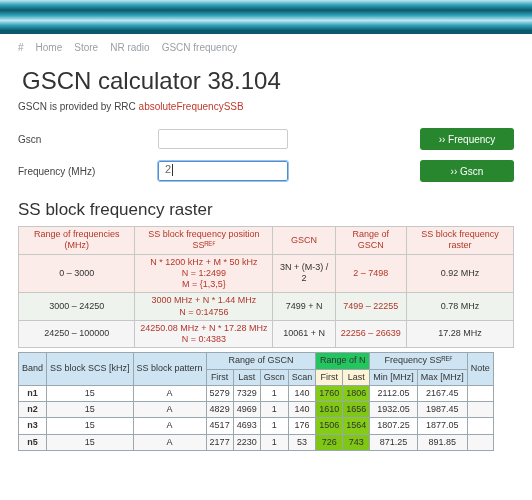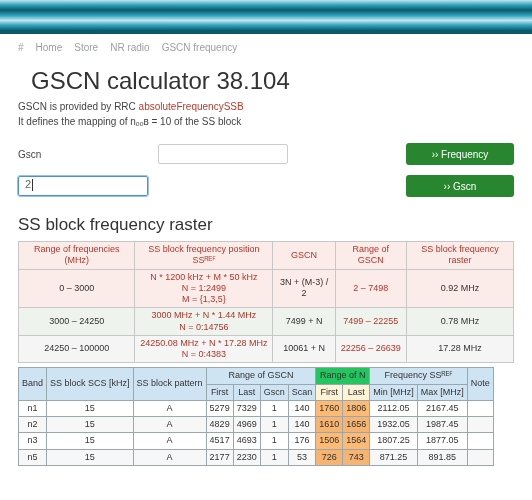--- a/index.html
+++ b/index.html
@@ -1,47 +1,47 @@
 <!DOCTYPE html>
 <html><head>
 <meta charset="utf-8">
 <style>
   html,body{margin:0;padding:0;font-family:"Helvetica Neue",Arial,sans-serif;font-size:11px;color:#333;background:#fff}
   .page{width:532px}
   .banner{height:34px;background:linear-gradient(180deg,#bfe7f1 0%,#2ea0b8 15%,#0b5a6c 30%,#2ea0b8 45%,#bfe7f1 60%,#2ea0b8 75%,#0b5a6c 90%);background-size:34px 34px;background-repeat:repeat-x}
   .container{padding:0 18px}
   .breadcrumb{display:flex;align-items:center;gap:12px;padding:8px 0;color:#9aa0a6;font-size:10px}
   .breadcrumb span{color:#9aa0a6}
-  h1{font-size:24px;font-weight:500;margin:6px 13px 4px;color:#333}
+  h1{font-size:24px;font-weight:500;margin:6px 4px 4px;color:#333}
   .desc{font-size:10px;color:#444;line-height:1.5}
   .desc a{color:#c0392b;text-decoration:none}
   .form{margin-top:14px}
   .frow{display:flex;align-items:center;margin-bottom:10px}
   .flabel{width:140px;font-size:10px;color:#444}
   .finput{width:130px;height:20px;border:1px solid #ccc;border-radius:2px;padding:1px 6px;font-size:11px;color:#666;box-sizing:border-box}
   .finput.active{border:1px solid #4a90d9;outline:1px solid #9cc0e6}
   .fspace{flex:1}
-  .fbtn{width:108px;height:22px;background:#27862e;color:#fff;border:none;border-radius:3px;font-size:10px;cursor:pointer;text-align:center;line-height:22px}
+  .fbtn{width:94px;height:22px;background:#27862e;color:#fff;border:none;border-radius:3px;font-size:10px;cursor:pointer;text-align:center;line-height:22px}
   .fbtn::before{content:"›› "}
   h2{font-size:17px;font-weight:500;margin:18px 0 6px;color:#333}
   table{border-collapse:collapse;font-size:9px;line-height:1.25}
   table.raster{width:100%}
   table.raster th,table.raster td{border:1px solid #c7c7c7;padding:2px 4px;text-align:center;vertical-align:middle}
   table.raster th{background:#fcece9;color:#b33629;font-weight:400}
   table.raster td.red{color:#b33629}
   .r0 td{background:#fcece9}
   .r1 td{background:#eef3ed}
   .r2 td{background:#f5f5f5}
   table.fr1{margin-top:4px}
   table.fr1 th,table.fr1 td{border:1px solid #9aa7af;padding:2px 3px;text-align:center}
   table.fr1 th{background:#cfe4f2;color:#333;font-weight:400}
   table.fr1 th.group{border-bottom:none}
   table.fr1 td{background:#fff}
-  table.fr1 td.band{font-weight:normal;text-align:center}
-  table.fr1 td.ylo{background:#fdba74}
+  table.fr1 td.band{font-weight:bold;text-align:center}
+  table.fr1 td.ylo{background:#84cc16}
   table.fr1 tbody tr:nth-child(even) td{filter:brightness(0.97)}
   .caret{display:inline-block;width:1px;height:12px;background:#333;vertical-align:middle;margin-left:1px}
 </style>
 </head>
 <body>
 <div class="page">
 
 <div class="banner"></div>
 
 <div class="container">
@@ -49,31 +49,31 @@
     <span>#</span>
     <span>Home</span>
     <span>Store</span>
     <span>NR radio</span>
     <span>GSCN frequency</span>
   </nav>
 
   <h1>GSCN calculator 38.104</h1>
   <div class="desc">
     <span>GSCN is provided by RRC </span><a href="#">absoluteFrequencySSB</a><br>
-    <span>It defines the mapping of nₒₒʙ = 10 of the SS block</span>
   </div>
 
   <div class="form">
     <div class="frow">
       <div class="flabel">Gscn</div>
       <input class="finput" type="text" value="" style="">
       <div class="fspace"></div>
       <button class="fbtn">Frequency</button>
     </div>
     <div class="frow">
+      <div class="flabel">Frequency (MHz)</div>
       <div class="finput active"><span>2</span><span class="caret"></span></div>
       <div class="fspace"></div>
       <button class="fbtn">Gscn</button>
     </div>
   </div>
 
   <h2>SS block frequency raster</h2>
   <table class="raster">
     <thead>
           <tr>

